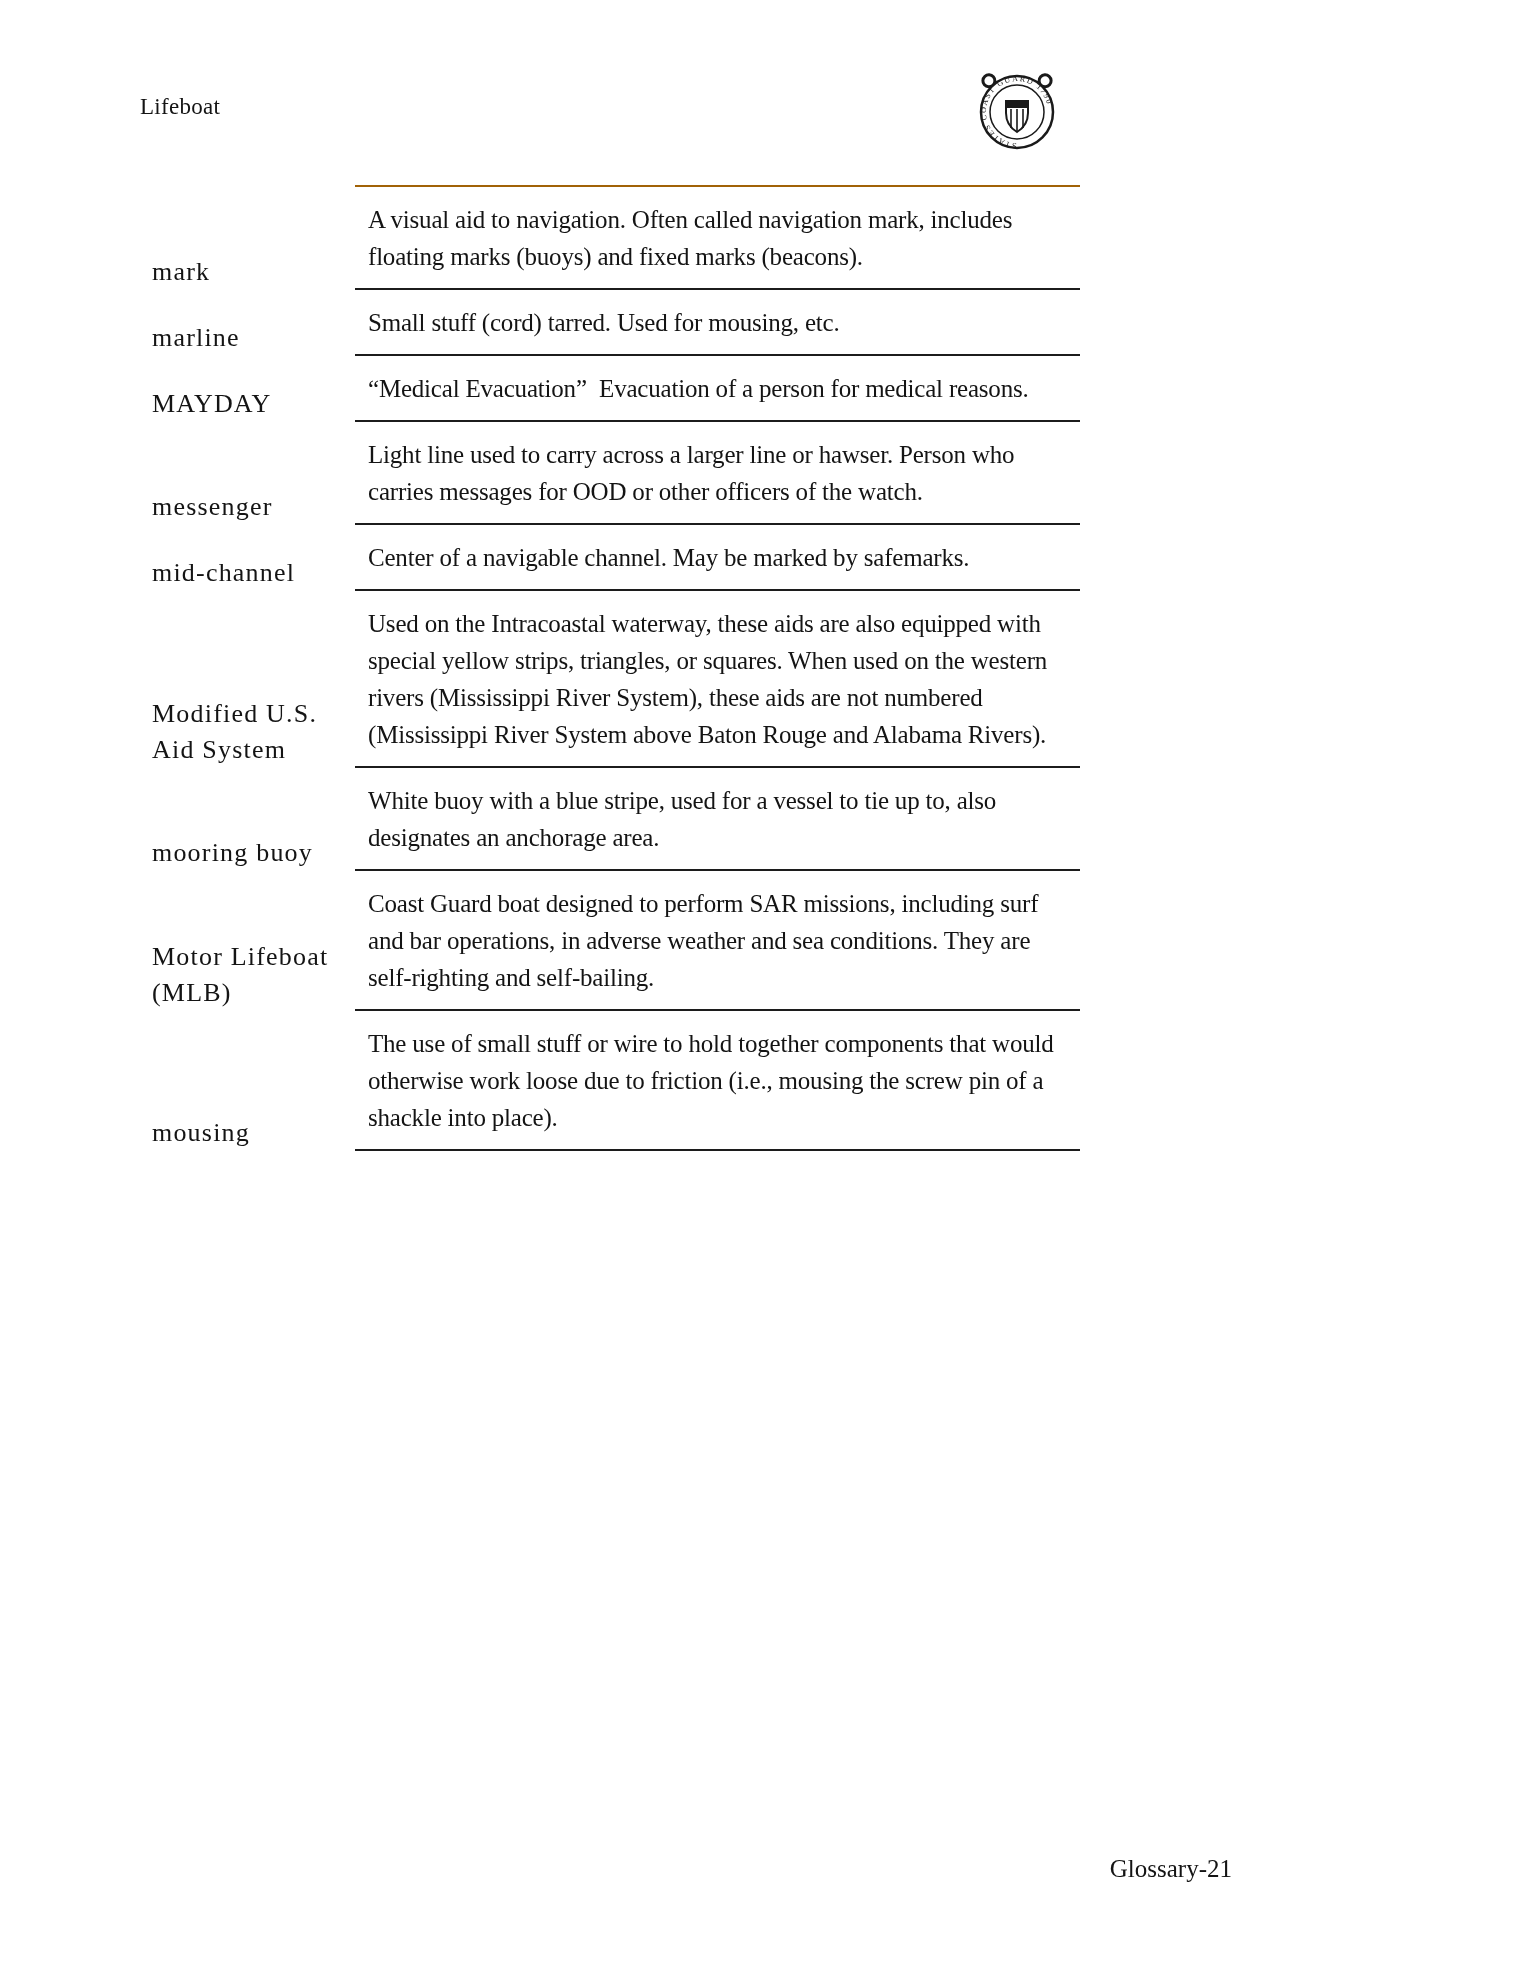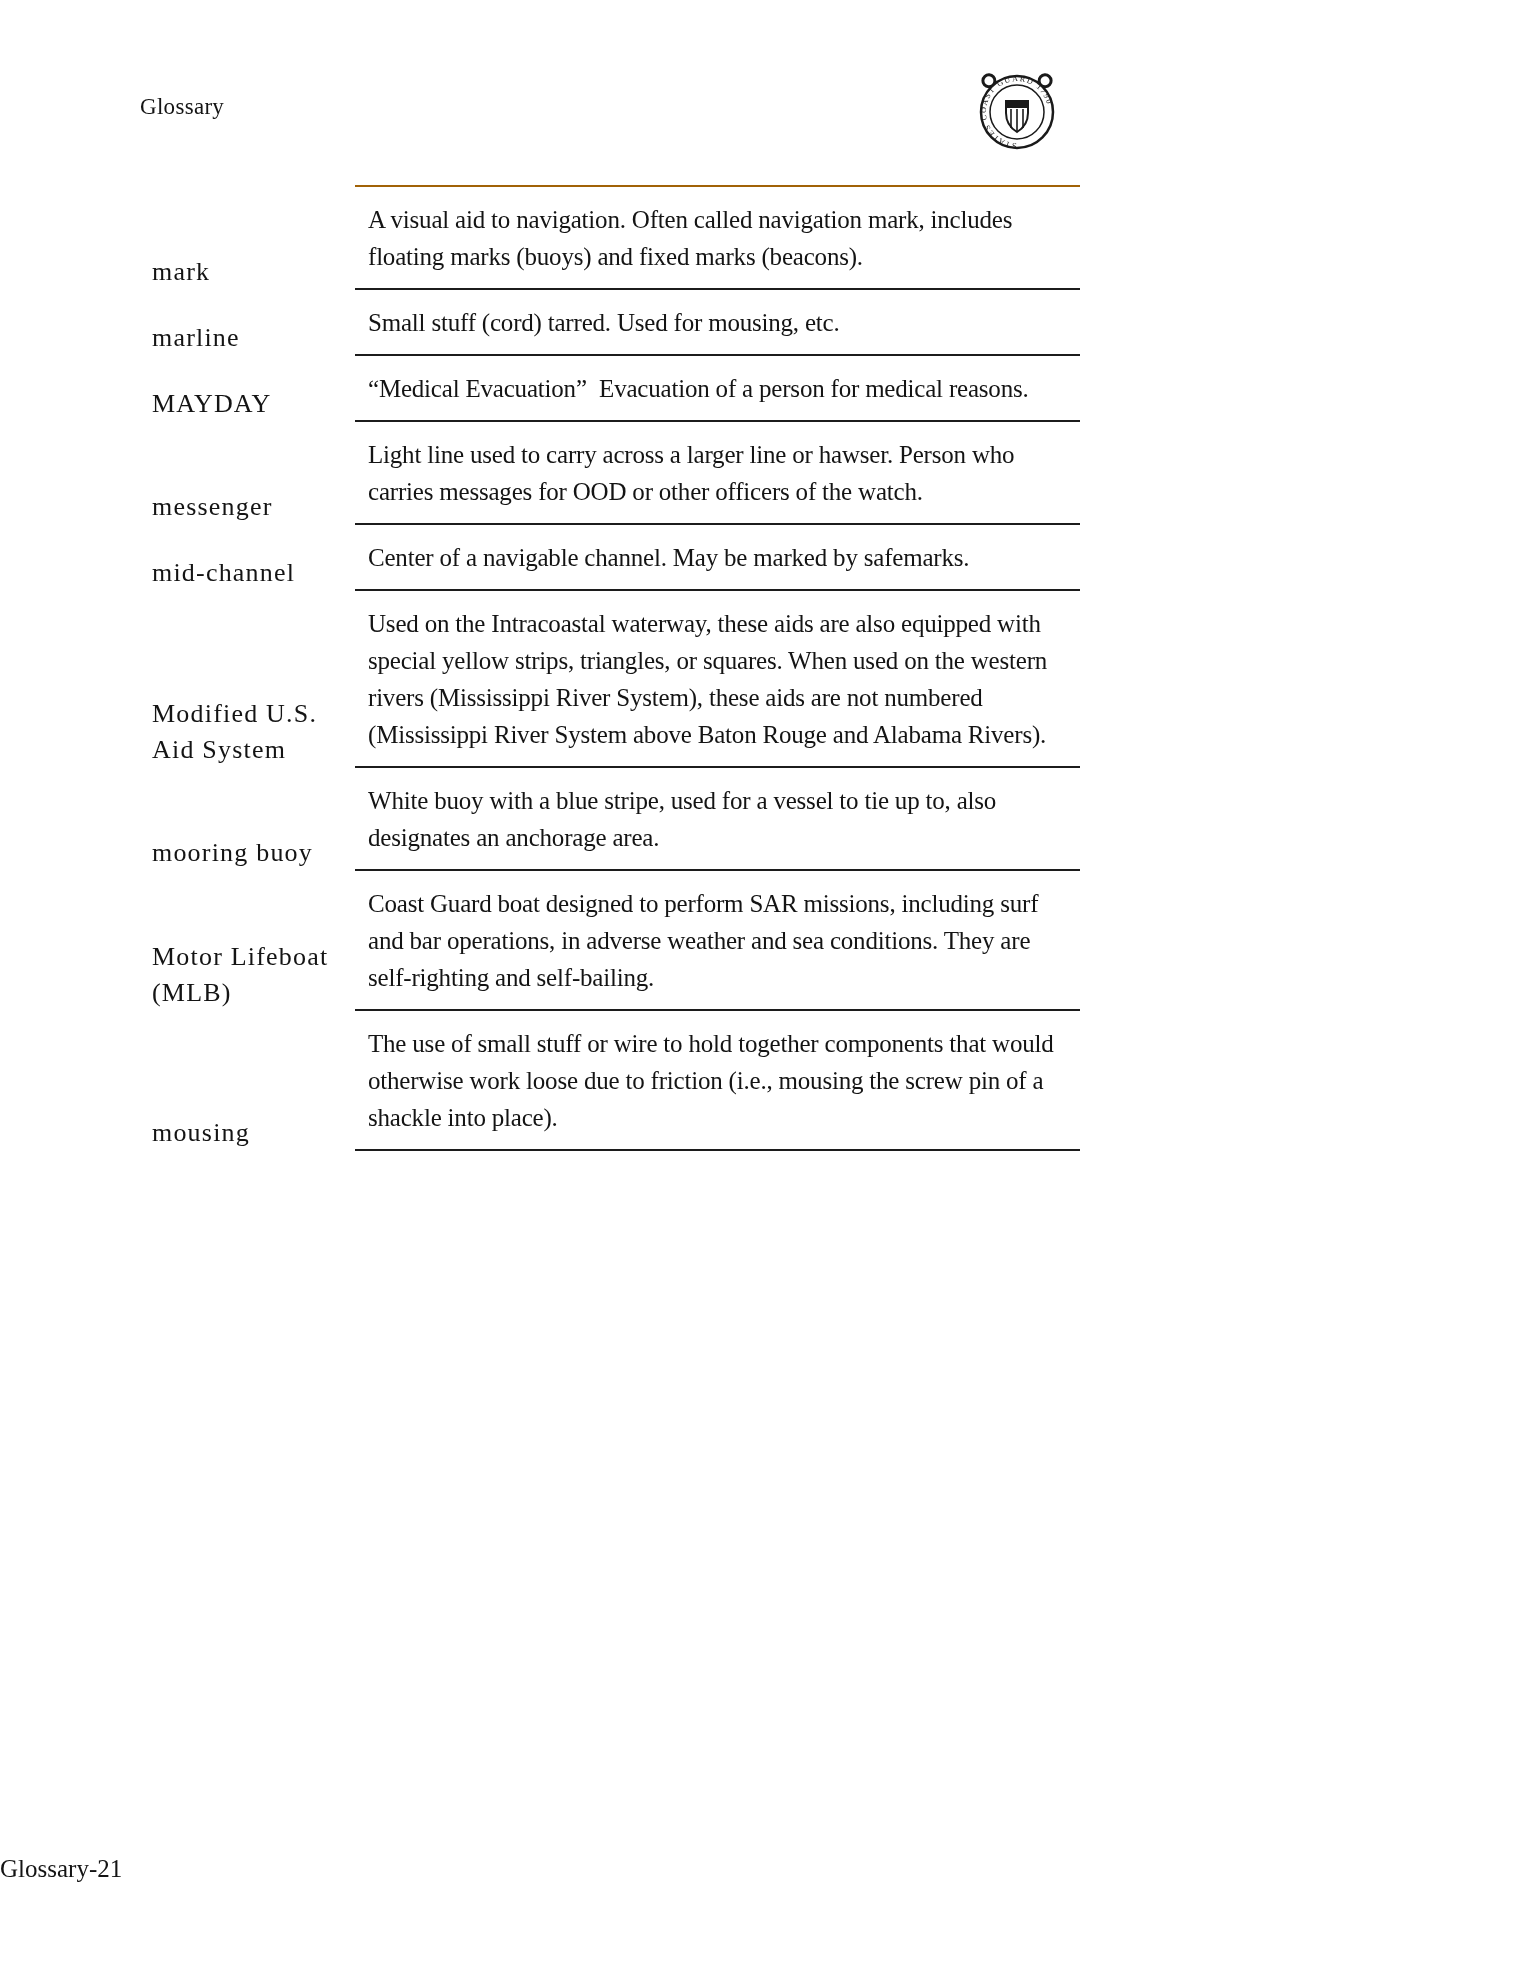--- a/index.html
+++ b/index.html
@@ -61,30 +61,30 @@
     border-bottom: 2px solid #1c1c1c;
   }
   .row:first-child .def {
     border-top: 2px solid #a16207;
   }
   .footer {
     position: absolute;
     left: 0;
     top: 1855px;
     width: 1232px;
-    text-align: left;
+    text-align: right;
     font-size: 25px;
   }
 </style>
 </head>
 <body>
 
 <div class="page">
 
-  <div class="header-title">Glossary</div>
+  <div class="header-title">Lifeboat</div>
 
   <svg class="emblem" viewBox="0 0 150 112" aria-hidden="true">
     <g stroke="#1a1a1a" fill="none">
       <g transform="rotate(42 75 56)">
         <circle cx="75" cy="14" r="6" stroke-width="3"></circle>
         <line x1="75" y1="20" x2="75" y2="92" stroke-width="4"></line>
         <line x1="57" y1="30" x2="93" y2="30" stroke-width="5"></line>
         <path d="M53 72 Q75 98 97 72" stroke-width="5"></path>
       </g>
       <g transform="rotate(-42 75 56)">

